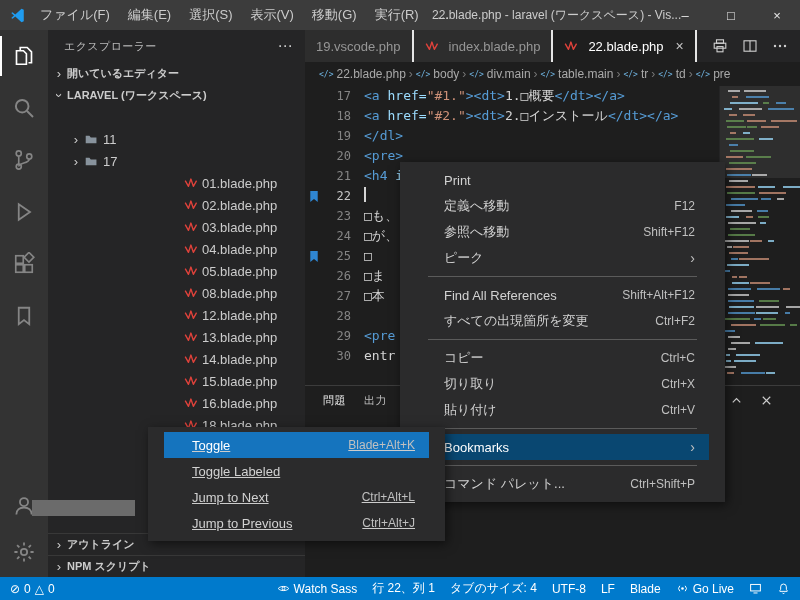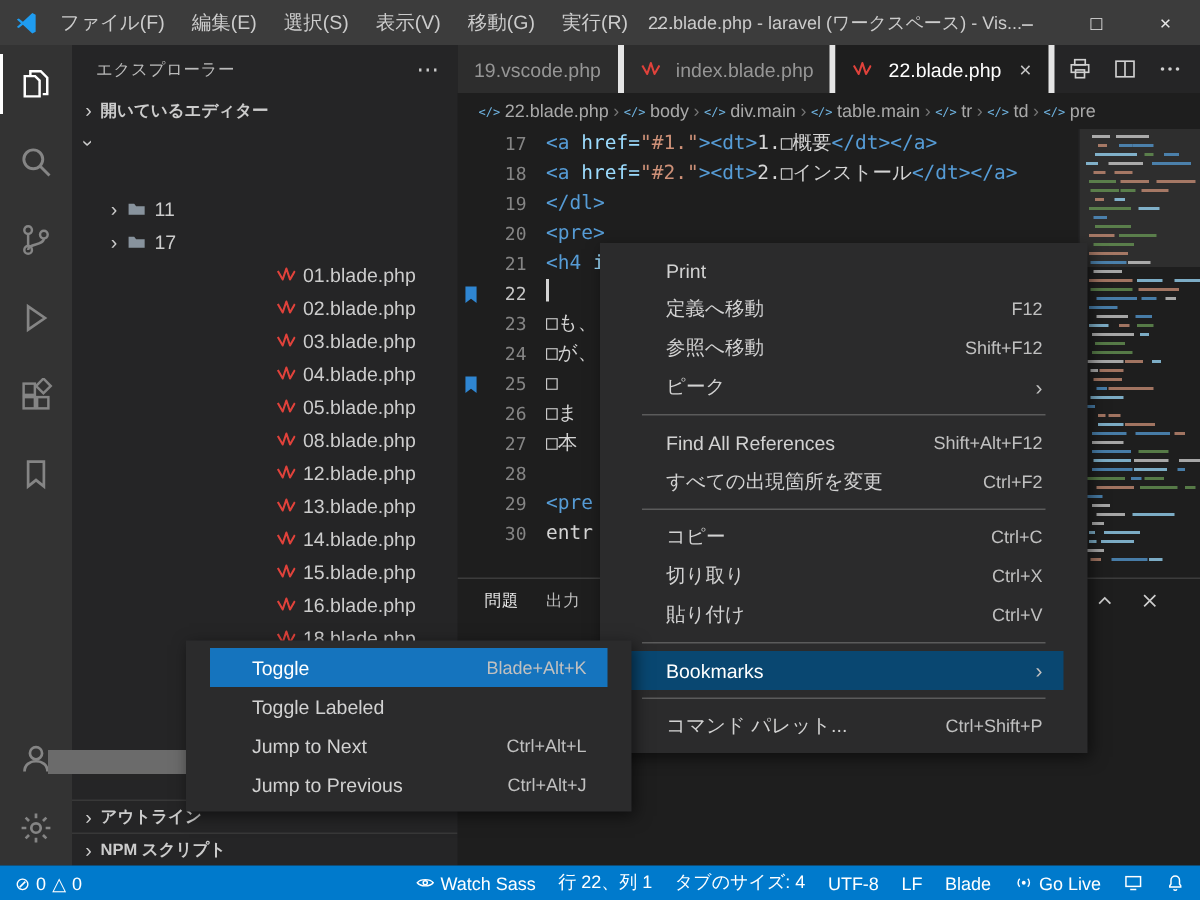--- a/index.html
+++ b/index.html
@@ -36,21 +36,21 @@
   .file-row{padding-left:136px;}
   .tree-icon{display:flex;align-items:center;margin-right:5px;}
   .sb-bottom{position:absolute;left:0;right:0;bottom:0;}
   .sb-bottom .sb-section{height:21px;border-top:1px solid #383838;}
 
   .stray-scrollbar{position:absolute;left:32px;top:500px;width:103px;height:16px;background:#6b6b6b;z-index:6;}
 
   
   .editor{position:absolute;left:305px;top:30px;right:0;bottom:23px;background:#1e1e1e;z-index:1;}
   .tabs{height:32px;background:#252526;display:flex;align-items:stretch;}
-  .tab{display:flex;align-items:center;padding:12px 11px;gap:6px;font-size:13px;color:#969696;background:#2d2d2d;border-right:4px solid #e5e5e5;cursor:pointer;}
+  .tab{display:flex;align-items:center;padding:12px 11px;gap:6px;font-size:13px;color:#969696;background:#2d2d2d;border-right:2px solid #e5e5e5;cursor:pointer;}
   .tab.active{background:#1e1e1e;color:#ffffff;}
   .tab-close{margin-left:6px;font-size:14px;color:#c5c5c5;cursor:pointer;}
   .tab-actions{margin-left:auto;display:flex;align-items:center;gap:14px;padding-right:12px;color:#d0d0d0;}
   .tab-actions span{display:flex;align-items:center;cursor:pointer;}
 
   .breadcrumb{height:24px;display:flex;align-items:center;font-size:12px;color:#a9a9a9;padding-left:14px;white-space:nowrap;overflow:hidden;}
   .bc-item{display:flex;align-items:center;cursor:pointer;}
   .bc-icon{font-size:8px;color:#6fb3e0;margin-right:3px;font-family:"DejaVu Sans Mono","Liberation Mono",monospace;}
   .bc-sep{color:#767676;margin:0 3px;}
 
@@ -71,21 +71,21 @@
   .panel{position:absolute;left:0;right:0;top:355px;height:28px;display:flex;align-items:center;border-top:1px solid #3c3c3c;background:#1e1e1e;}
   .panel-tab{font-size:11px;color:#bdbdbd;margin-left:18px;letter-spacing:.5px;cursor:pointer;}
   .panel-tab.active{color:#e7e7e7;}
   .panel-actions{margin-left:auto;display:flex;align-items:center;gap:15px;padding-right:26px;color:#cccccc;}
   .panel-actions span{display:flex;align-items:center;cursor:pointer;}
   .panel-body{position:absolute;left:0;right:0;top:383px;bottom:0;background:#1e1e1e;}
 
   
   .vmenu{position:absolute;background:#2b2b2c;box-shadow:2px 3px 10px rgba(0,0,0,.55);padding:5px 16px;z-index:10;font-size:13px;}
   .context-menu{left:400px;top:162px;width:293px;}
-  .submenu{left:124px;top:427px;width:265px;z-index:11;}
+  .submenu{left:148px;top:427px;width:265px;z-index:11;text-decoration:underline;}
   .cmenu-item{height:26px;display:flex;align-items:center;padding:0 14px 0 28px;color:#d2d2d2;cursor:pointer;}
   .cm-label{white-space:nowrap;}
   .cm-key{margin-left:auto;color:#c0c0c0;font-size:12px;padding-left:20px;white-space:nowrap;}
   .cm-arrow{font-size:14px;}
   .cm-active{background:var(--menu-selection,#094771);color:#ffffff;}
   .submenu .cm-active{background:var(--submenu-selection,#1574be);}
   .menu-sep{height:1px;background:#5b5b5b;margin:5px 12px;}
 
   
   .statusbar{position:absolute;left:0;right:0;bottom:0;height:23px;background:var(--accent,#007acc);display:flex;align-items:center;color:#ffffff;font-size:12px;padding:0 10px;gap:6px;z-index:8;}
@@ -180,20 +180,21 @@
     <div class="sb-header">
       <span>エクスプローラー</span>
       <span class="sb-actions">⋯</span>
     </div>
     <div class="sb-section">
       <span class="chev">›</span>
       <span>開いているエディター</span>
     </div>
     <div class="sb-section">
       <span class="chev expanded">›</span>
+      <span>LARAVEL (ワークスペース)</span>
     </div>
     <div class="tree">
         <div class="tree-row folder-row">
           <span class="chev">›</span>
           <span class="tree-icon">
             <svg width="14" height="13" viewBox="0 0 16 16">
               <path d="M1.5 3.5 h4.6 l1.6 2 h7 v7 h-13.2 z" fill="#9aa7b3" opacity="0.85"></path>
             </svg>
           </span>
           <span>11</span>

